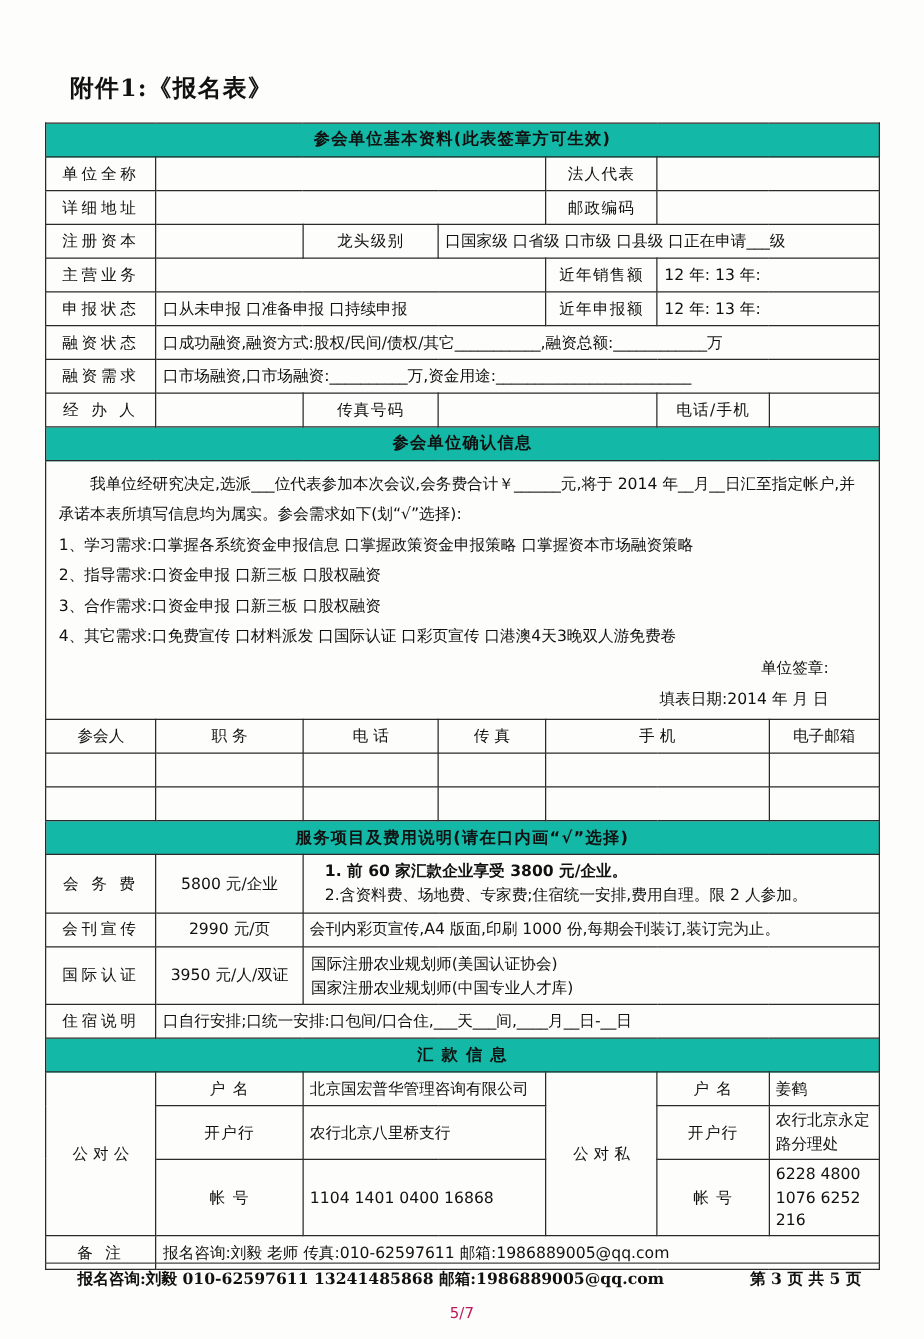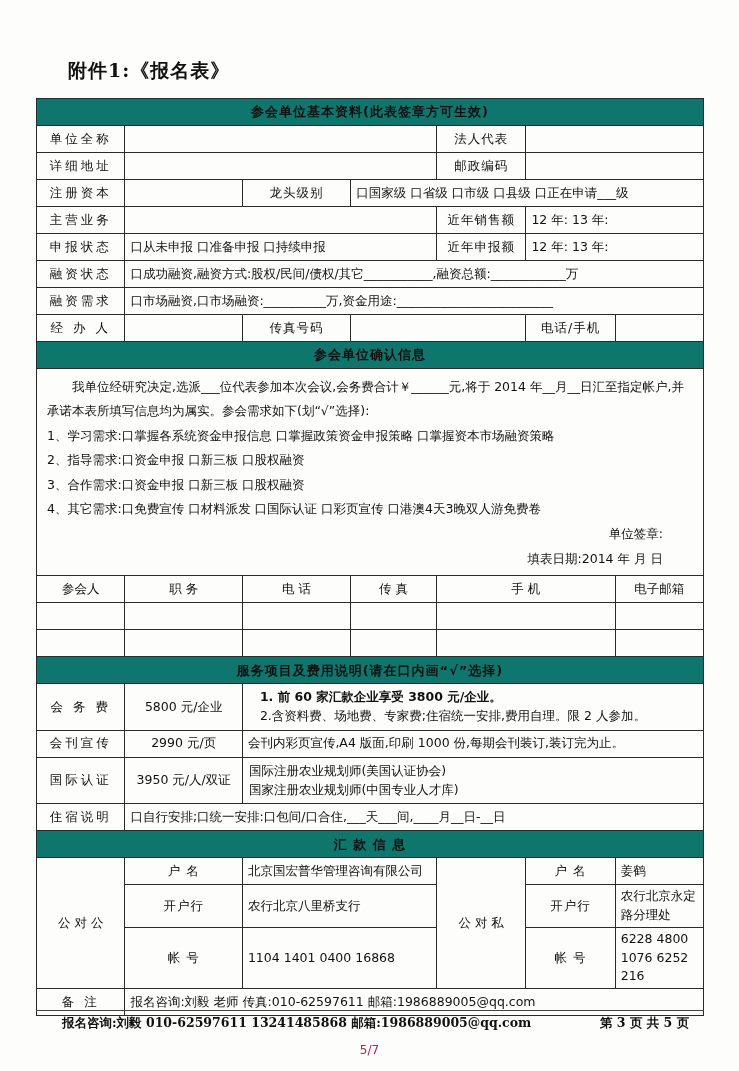--- a/index.html
+++ b/index.html
@@ -17,21 +17,21 @@
   }
   .page {
     position: absolute;
     left: 0; top: 0;
     width: 739px;
     height: 1071px;
     background: #fdfdfb;
   }
   .doc-title {
     position: absolute;
-    left: 68px;
+    left: 56px;
     top: 58px;
     font-family: "DejaVu Serif", "Liberation Serif", serif;
     font-weight: bold;
     font-size: 19px;
     letter-spacing: 1px;
   }
   table.frm {
     position: absolute;
     left: 36px;
     top: 98px;
@@ -41,21 +41,21 @@
     font-family: "DejaVu Sans", "Liberation Sans", sans-serif;
   }
   table.frm td {
     border: 1px solid #2a2a2a;
     padding: 2px 5px;
     vertical-align: middle;
     line-height: 1.5;
     height: 22px;
   }
   .band {
-    background: #0f766e;
+    background: #14b8a6;
     text-align: center;
     font-weight: bold;
     letter-spacing: 1px;
     font-size: 13px;
     height: 21px;
   }
   .lbl {
     text-align: center;
     white-space: nowrap;
     letter-spacing: 3px;

